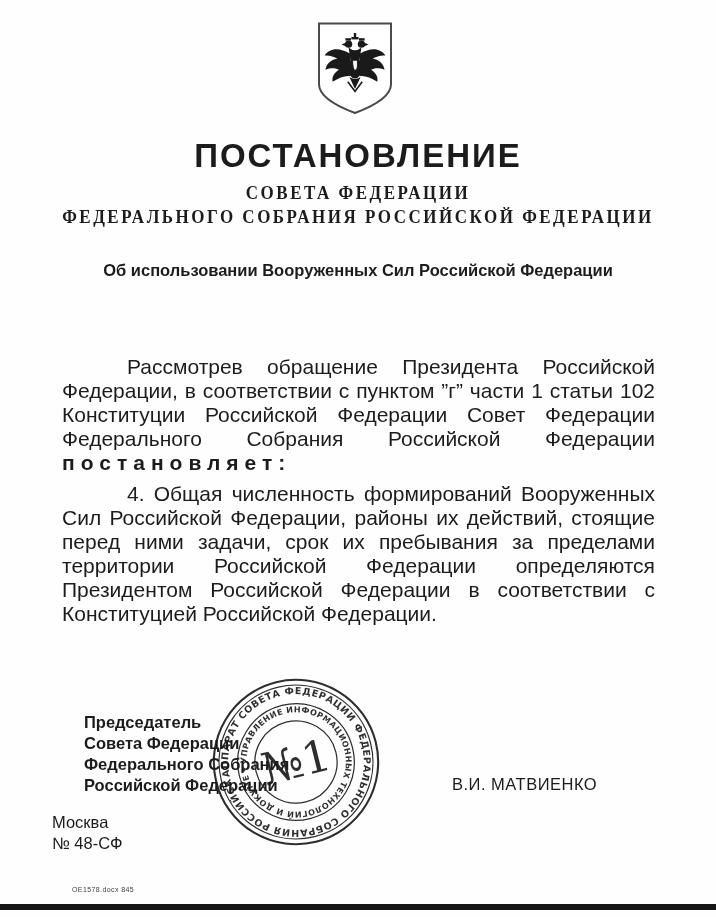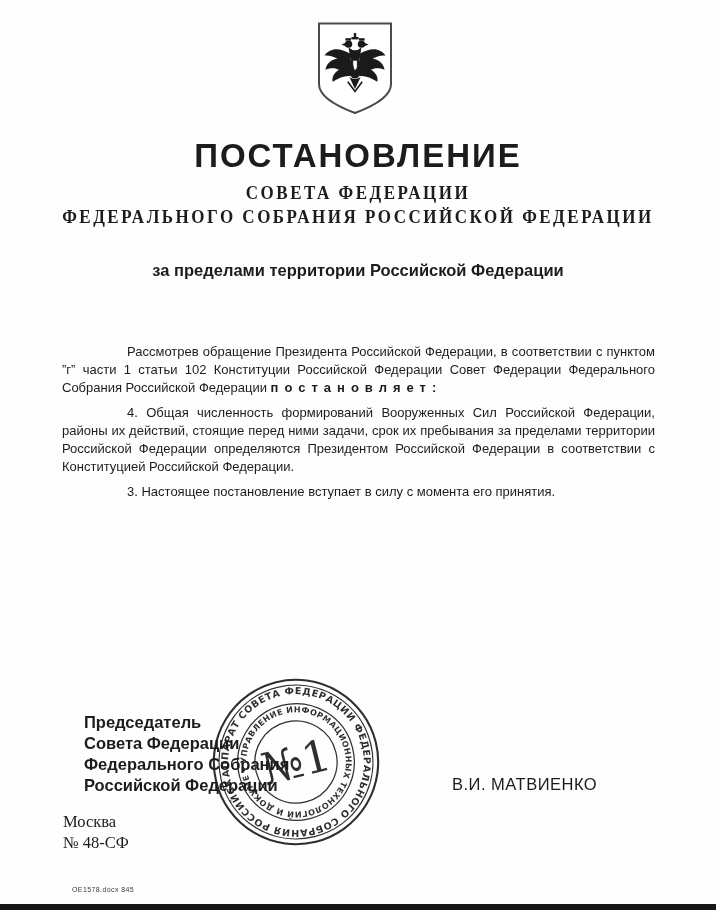--- a/index.html
+++ b/index.html
@@ -19,36 +19,36 @@
     font-weight:bold;font-size:17px;letter-spacing:2.5px;
     transform:scaleY(1.08);
   }
   .doc-sub1{top:184px;}
   .doc-sub2{top:208px;}
   .subject{
     position:absolute;top:259px;left:38px;width:640px;text-align:center;
     font-weight:bold;font-size:16.5px;line-height:22px;
   }
   .body-text{
-    position:absolute;top:343px;left:62px;width:593px;
-    font-size:13px;line-height:18px;text-align:justify;text-align-last:left;
+    position:absolute;top:355px;left:62px;width:593px;
+    font-size:21px;line-height:24px;text-align:justify;text-align-last:left;
   }
   .body-text p{margin:0 0 7px 0;text-indent:65px;}
   .resolves{font-weight:bold;letter-spacing:6px;white-space:nowrap;}
   .signature{
     position:absolute;top:712px;left:62px;width:260px;
     font-weight:bold;font-size:16.5px;line-height:21px;margin-left:22px;
   }
   .sig-name{
     position:absolute;top:775px;left:452px;width:210px;
     font-weight:normal;font-size:16.5px;letter-spacing:0.5px;
   }
   .issue-block{
-    position:absolute;top:812px;left:63px;width:300px;
-    font-size:16.5px;line-height:20.5px;font-family:Liberation Serif, serif;
+    position:absolute;top:812px;left:52px;width:300px;
+    font-size:16.5px;line-height:20.5px;
   }
   .footer-note{
     position:absolute;top:886px;left:72px;
     font-size:7px;color:#3c3c3c;letter-spacing:0.4px;
   }
   .bottom-bar{
     position:absolute;top:904px;left:0;width:716px;height:6px;background:#161616;
   }
   .stamp{
     position:absolute;left:210px;top:676px;width:172px;height:172px;
@@ -85,27 +85,26 @@
         <path d="M-3 -6 H3 V2 Q3 5 0 7 Q-3 5 -3 -6 Z" fill="#ffffff" stroke="#1a1a1a" stroke-width="1.2"></path>
       </g>
     </svg>
   </div>
 
   <div class="doc-title">ПОСТАНОВЛЕНИЕ</div>
   <div class="doc-sub doc-sub1">СОВЕТА ФЕДЕРАЦИИ</div>
   <div class="doc-sub doc-sub2">ФЕДЕРАЛЬНОГО СОБРАНИЯ РОССИЙСКОЙ ФЕДЕРАЦИИ</div>
 
   <div class="subject">
-    <div>за пределами территории Российской Федерации</div>
+    <div>Об использовании Вооруженных Сил Российской Федерации</div>
   </div>
 
   <div class="body-text">
     <p><span>Рассмотрев обращение Президента Российской Федерации, в соответствии с пунктом ”г” части 1 статьи 102 Конституции Российской Федерации Совет Федерации Федерального Собрания Российской Федерации</span> <span class="resolves">постановляет:</span></p>
     <p>4. Общая численность формирований Вооруженных Сил Российской Федерации, районы их действий, стоящие перед ними задачи, срок их пребывания за пределами территории Российской Федерации определяются Президентом Российской Федерации в соответствии с Конституцией Российской Федерации.</p>
-    <p>3. Настоящее постановление вступает в силу с момента его принятия.</p>
   </div>
 
   <div class="signature">
     <div>Председатель</div>
     <div>Совета Федерации</div>
     <div>Федерального Собрания</div>
     <div>Российской Федерации</div>
   </div>
   <div class="sig-name">В.И. МАТВИЕНКО</div>
 

